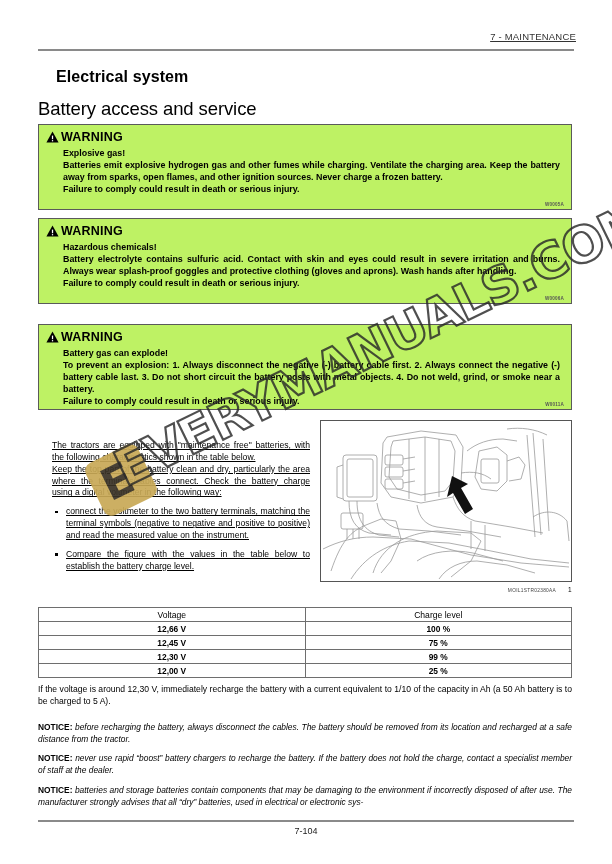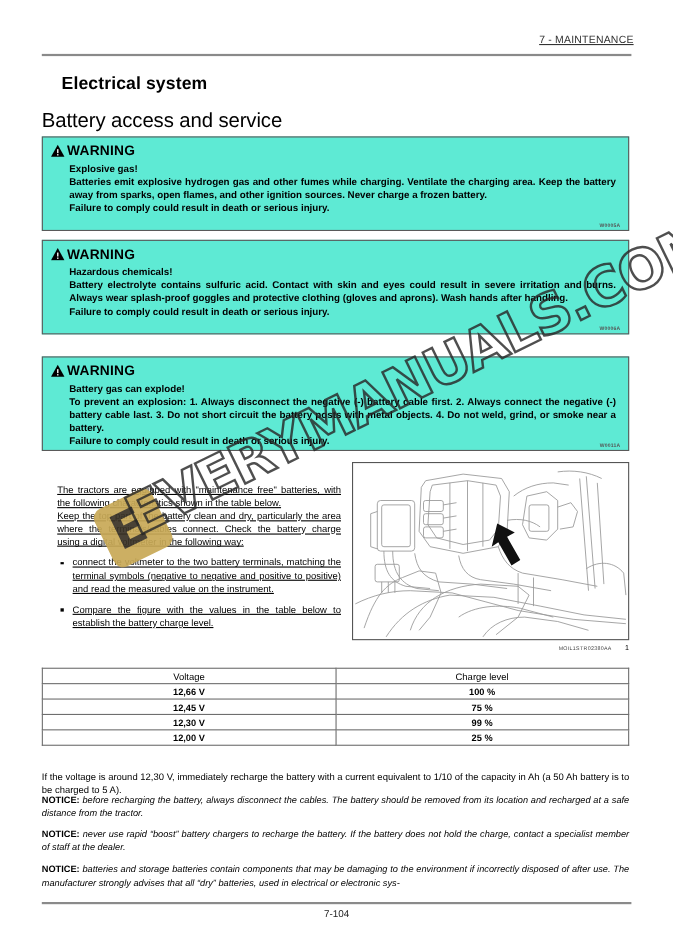--- a/index.html
+++ b/index.html
@@ -63,21 +63,21 @@
     letter-spacing: -0.1px;
   }
 
   
   .warn {
     position: absolute;
     left: 38px;
     width: 534px;
     border: 1.2px solid #5a5a5a;
     box-sizing: border-box;
-    background: #5eead4;
+    background: #bef264;
     padding: 5px 7px 4px 7px;
   }
   .warn-hd {
     display: flex;
     align-items: center;
     gap: 2px;
     margin-bottom: 3px;
   }
   .warn-tri {
     display: inline-block;
@@ -201,21 +201,21 @@
 
   
   .after {
     position: absolute;
     left: 38px;
     width: 534px;
     font-size: 8.6px;
     line-height: 1.42;
     text-align: justify;
   }
-  #para-recharge { top: 700px; }
+  #para-recharge { top: 683px; }
   .notice {
     position: absolute;
     left: 38px;
     width: 534px;
     font-size: 8.4px;
     line-height: 1.45;
     font-style: italic;
     text-align: justify;
   }
   .notice b { font-style: normal; }

